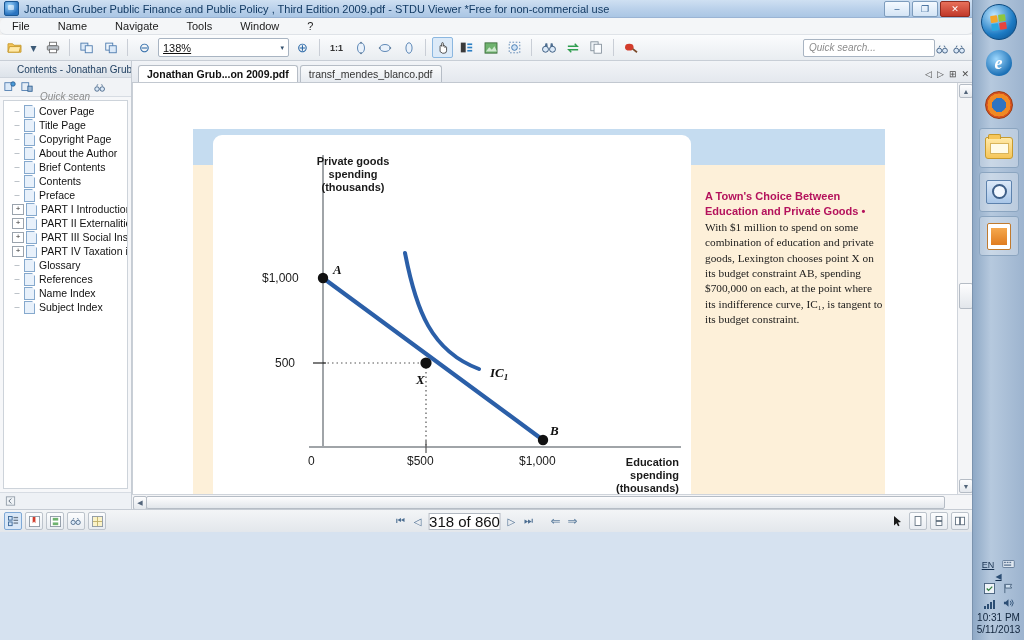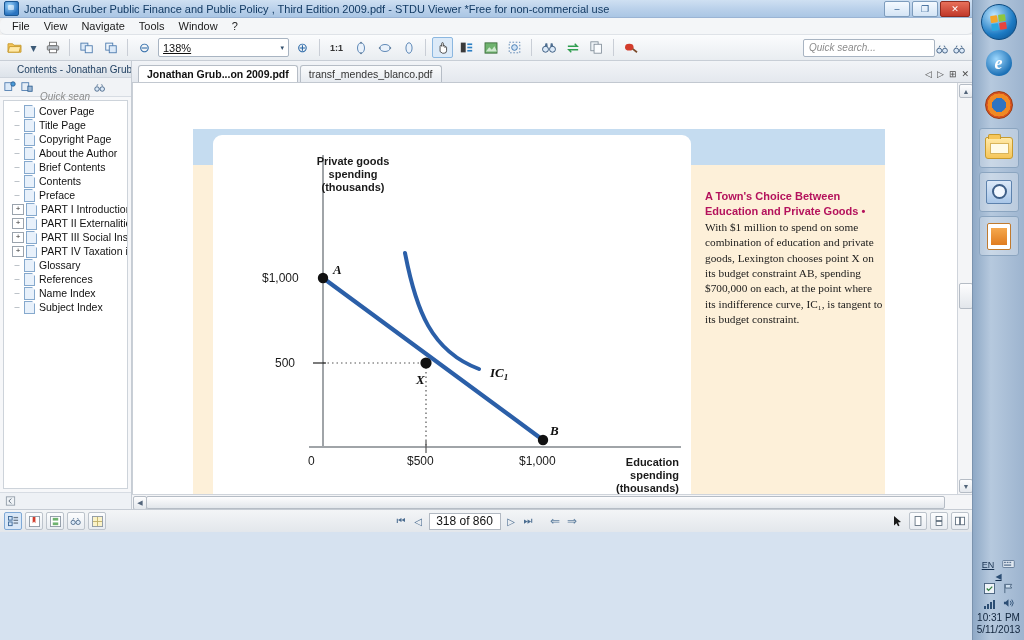--- a/index.html
+++ b/index.html
@@ -21,21 +21,21 @@
   .tb-icon:after{content:"";position:absolute;left:3px;top:3px;width:6px;height:5px;
      background:#fff;opacity:.55;border-radius:1px;}
   .tb-title{font-size:11px;color:#123a63;white-space:nowrap;}
   .wbtns{position:absolute;right:3px;top:1px;display:flex;gap:2px;}
   .wbtn{width:24px;height:14px;border:1px solid #7d9cbd;border-radius:2px;
         background:linear-gradient(#f4f9ff,#d4e4f5);display:flex;align-items:center;
         justify-content:center;font-size:9px;color:#1d4f86;}
   .wbtn.close{background:linear-gradient(#e8705a,#c0392b);border-color:#8d2b1f;color:#fff;width:28px;}
   
   .menubar{height:16px;background:#f4f6f8;border-bottom:1px solid #dfe3e8;
-           display:flex;align-items:center;padding-left:5px;gap:0;flex:0 0 auto;border-radius:6px;}
+           display:flex;align-items:center;padding-left:5px;gap:14px;flex:0 0 auto;border-radius:6px;}
   .menu-item{padding:1px 7px;font-size:11px;color:#1b1b1b;}
   
   .toolbar{height:25px;background:linear-gradient(#fbfcfd,#e9edf1);
            border-bottom:1px solid #c8ced6;display:flex;align-items:center;
            padding:0 4px;gap:3px;flex:0 0 auto;position:relative;}
   .tbtn{width:19px;height:19px;display:flex;align-items:center;justify-content:center;
         border:1px solid transparent;border-radius:2px;font-size:12px;color:#3c5a77;}
   .tbtn.active{border-color:#8bb7e0;background:#dceaf8;}
   .tsep{width:1px;height:17px;background:#c9ced6;margin:0 3px;}
   .zoombox{display:flex;align-items:center;border:1px solid #a8b4c2;background:#fff;
@@ -98,21 +98,21 @@
              border-top:1px solid #c5cbd3;display:flex;align-items:center;
              gap:3px;padding:0 4px;flex:0 0 auto;position:relative;}
   .stbtn{width:16px;height:16px;border:1px solid #bcc3cb;border-radius:2px;
          background:linear-gradient(#fcfdfe,#e8ecf1);display:flex;align-items:center;
          justify-content:center;font-size:9px;color:#38546f;}
   .stbtn.pressed{border-color:#7fa9d6;background:#d9e8f8;}
   .pagenav{position:absolute;left:50%;transform:translateX(-50%);display:flex;
            align-items:center;gap:4px;}
   .navb{font-size:10px;color:#4a6c90;width:13px;text-align:center;}
   .pagebox{background:#fff;border:1px solid #b2b9c2;height:15px;min-width:70px;
-           text-align:center;font-size:12px;line-height:15px;color:#111;}
+           text-align:center;font-size:15px;line-height:15px;color:#111;}
   .stright{position:absolute;right:4px;display:flex;gap:3px;align-items:center;}
   
   .figwrap{position:absolute;left:60px;top:46px;width:692px;height:435px;}
   .figband{position:absolute;left:0;top:0;width:692px;height:45px;background:#c5dcf0;}
   .figbody{position:absolute;left:0;top:36px;width:692px;height:399px;background:#fdf0d9;}
   .figtitle{position:absolute;left:30px;top:12px;display:flex;align-items:center;gap:7px;}
   .figsq{width:7px;height:7px;background:#b4125c;}
   .figtxt{font-family:"DejaVu Serif",serif;font-weight:bold;letter-spacing:1.6px;
           color:#b4125c;font-size:15px;}
   .fignum{font-size:18px;letter-spacing:1px;}
@@ -172,21 +172,21 @@
     <div class="tb-title">Jonathan Gruber Public Finance and Public Policy , Third Edition   2009.pdf - STDU Viewer *Free for non-commercial use</div>
     <div class="wbtns">
       <div class="wbtn">–</div>
       <div class="wbtn">❐</div>
       <div class="wbtn close">✕</div>
     </div>
   </div>
 
   <div class="menubar">
     <div class="menu-item">File</div>
-    <div class="menu-item">View</div>
+    <div class="menu-item">Name</div>
     <div class="menu-item">Navigate</div>
     <div class="menu-item">Tools</div>
     <div class="menu-item">Window</div>
     <div class="menu-item">?</div>
   </div>
 
   <div class="toolbar">
     <div class="tbtn">
       <svg width="15" height="13" viewBox="0 0 16 14">
           <path d="M1 3h5l1.4 1.6H15V12H1z" fill="#f6c65a" stroke="#c79a2e"></path>

